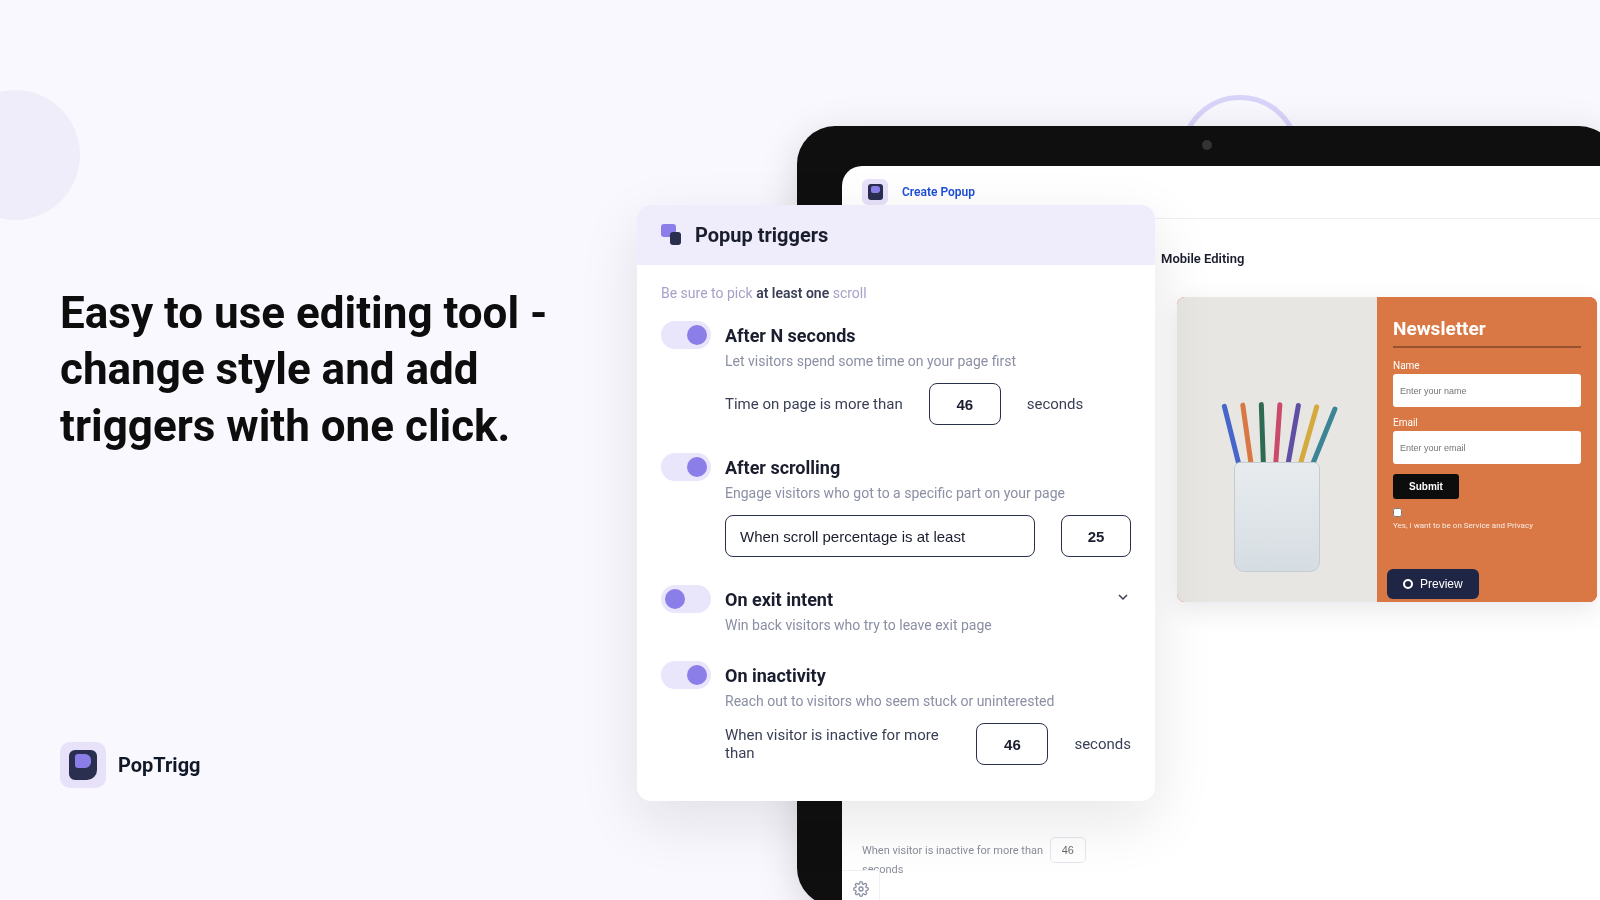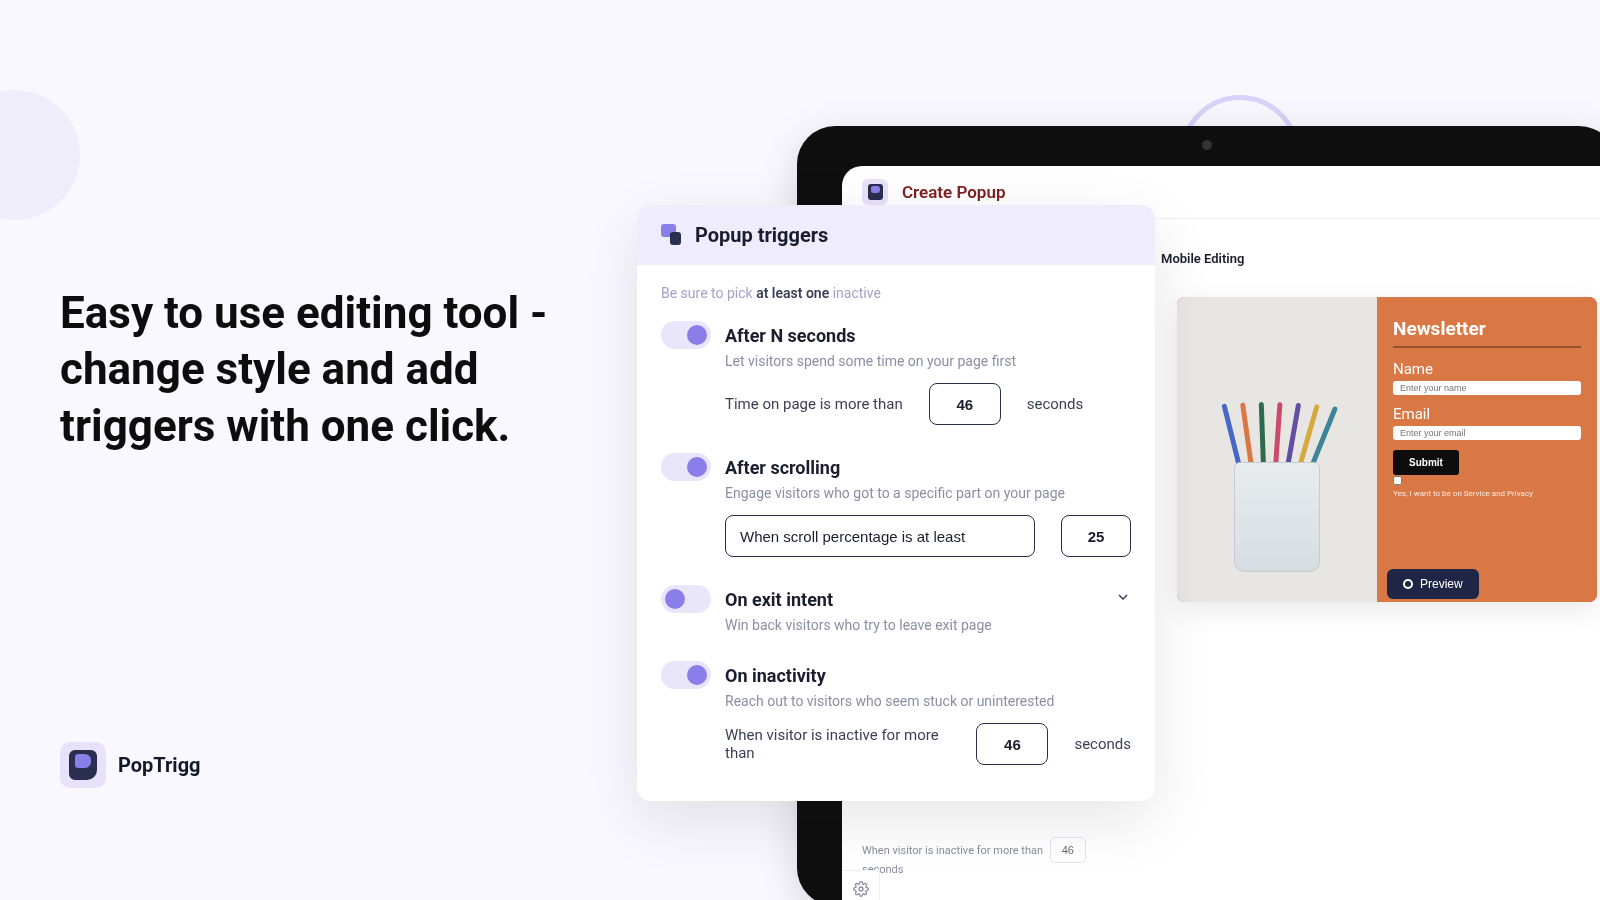--- a/index.html
+++ b/index.html
@@ -106,21 +106,21 @@
   border-radius: 6px;
   display:flex;align-items:center;justify-content:center;
 }
 .mini-p {
   width: 15px; height: 16px;
   background: #2a2e4f;
   border-radius: 3px;
   position: relative;
 }
 .mini-p::after{content:"";position:absolute;width:9px;height:7px;background:#8b7ee8;border-radius:2px 3px 3px 2px;left:3px;top:2px;}
-.topbar-title { font-size: 17px; font-weight: 600; color: #7f1d1d; }
+.topbar-title { font-size: 12px; font-weight: 600; color: #1d4ed8; }
 
 .main-area {
   display: flex;
   gap: 0;
   height: calc(100% - 53px);
 }
 .left-col {
   width: 275px;
   padding: 30px 10px 0 20px;
   position: relative;
@@ -175,32 +175,32 @@
 .brush { position:absolute; bottom:70px; width:5px; height:130px; border-radius:3px;}
 .b1{left:60px;background:#4766c9;transform:rotate(-14deg);} .b2{left:72px;background:#d97845;transform:rotate(-8deg);} .b3{left:84px;background:#2f6b52;transform:rotate(-2deg);} .b4{left:96px;background:#c94a6a;transform:rotate(4deg);} .b5{left:108px;background:#614fa3;transform:rotate(10deg);} .b6{left:120px;background:#d4a93e;transform:rotate(16deg);} .b7{left:132px;background:#3d8596;transform:rotate(22deg);}
 .pv-form {
   flex:1;
   background: #d97845;
   color: #fff;
   padding: 20px 16px 14px;
   font-size: 10px;
 }
 .pv-form h3 { font-size: 19px; font-weight: 700; margin-bottom: 12px; border-bottom:2px solid rgba(0,0,0,.3); padding-bottom:6px;}
-.pv-label { font-size: 15px; margin-bottom: 3px; }
+.pv-label { font-size: 10px; margin-bottom: 3px; }
 .pv-input {
-  width: 100%; height: 14px;
+  width: 100%; height: 33px;
   background: #fff; border: none; border-radius: 3px;
   padding: 0 7px; font-size: 9px; color: #888;
   margin-bottom: 10px;
 }
 .pv-submit {
   background: #0d0d0d; color: #fff;
   border: none; padding: 7px 16px;
   font-size: 10px; font-weight: 600;
-  border-radius: 3px; 
+  border-radius: 3px; margin-bottom: 8px;
 }
 .pv-consent { font-size: 8px; color: rgba(255,255,255,.85); display:flex; gap:4px;flex-direction:column;}
 .pv-consent input{width:9px;height:9px;margin-top:1px;}
 .preview-btn {
   position: absolute;
   top: 350px; left: 270px;
   background: #1f2545;
   color: #fff;
   border: none;
   padding: 8px 16px;
@@ -383,21 +383,21 @@
   </div>
 </div>
 
 <div class="panel">
   <div class="panel-head">
     <div class="panel-head-icon"></div>
     <div class="panel-title">Popup triggers</div>
   </div>
   <div class="panel-body">
     <div class="note">
-      <span>Be sure to pick </span><b>at least one</b><span> inactive</span>
+      <span>Be sure to pick </span><b>at least one</b><span> scroll</span>
     </div>
 
     <div class="trigger">
       <div class="trigger-head">
         <div class="toggle on"></div>
         <div class="trigger-title">After N seconds</div>
       </div>
       <div class="trigger-desc">Let visitors spend some time on your page first</div>
       <div class="trigger-row">
         <span>Time on page is more than</span>

